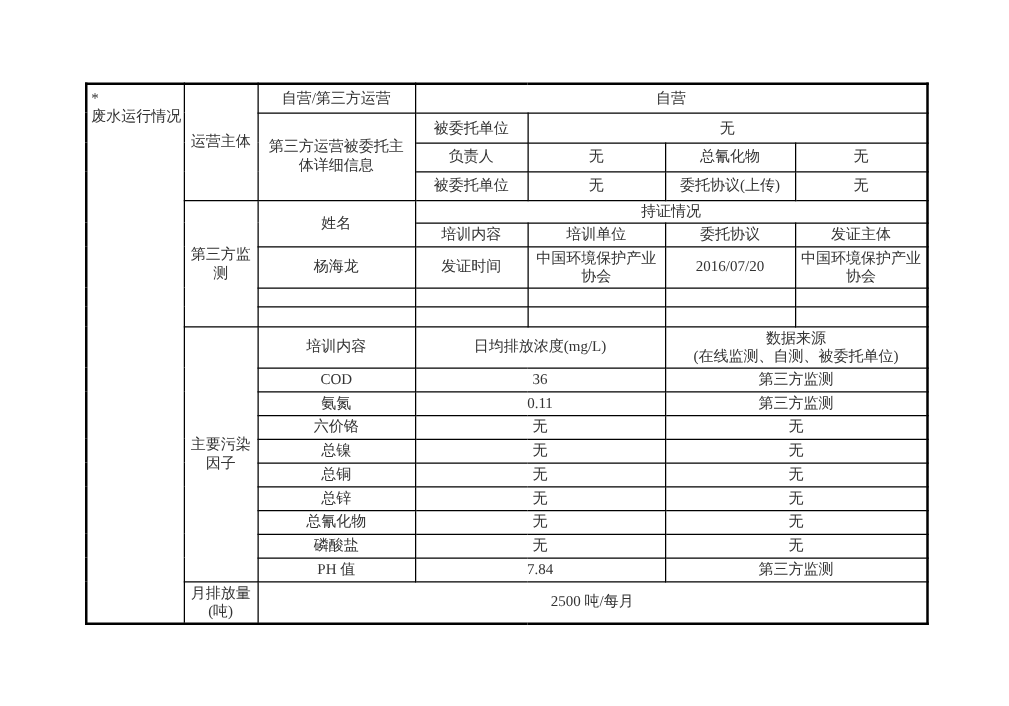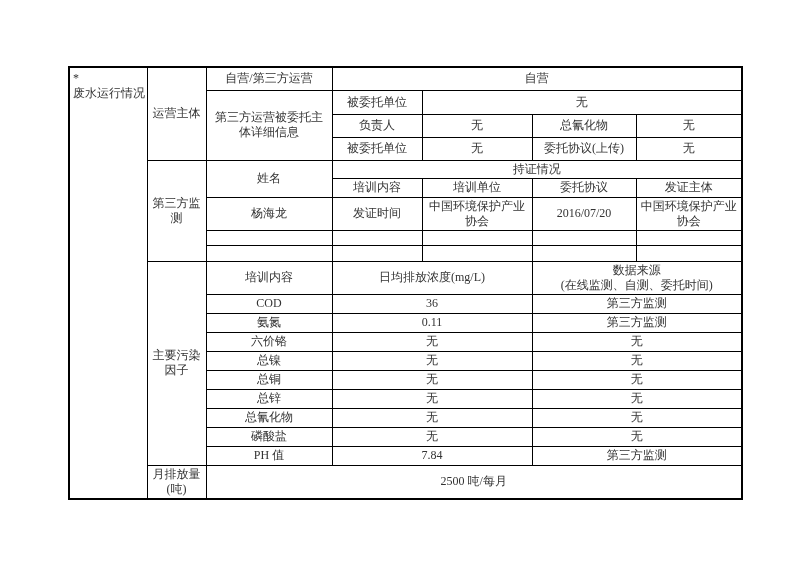--- a/index.html
+++ b/index.html
@@ -110,21 +110,21 @@
         <td></td>
         <td></td>
       </tr>
 
       <tr class="h32">
         <td rowspan="10">主要污染因子</td>
         <td>培训内容</td>
         <td colspan="2">日均排放浓度(mg/L)</td>
         <td colspan="2">
           <div>数据来源</div>
-          <div>(在线监测、自测、委托时间)</div>
+          <div>(在线监测、自测、被委托单位)</div>
         </td>
       </tr>
       <tr class="h19">
         <td>COD</td>
         <td colspan="2">36</td>
         <td colspan="2">第三方监测</td>
       </tr>
       <tr class="h19">
         <td>氨氮</td>
         <td colspan="2">0.11</td>

